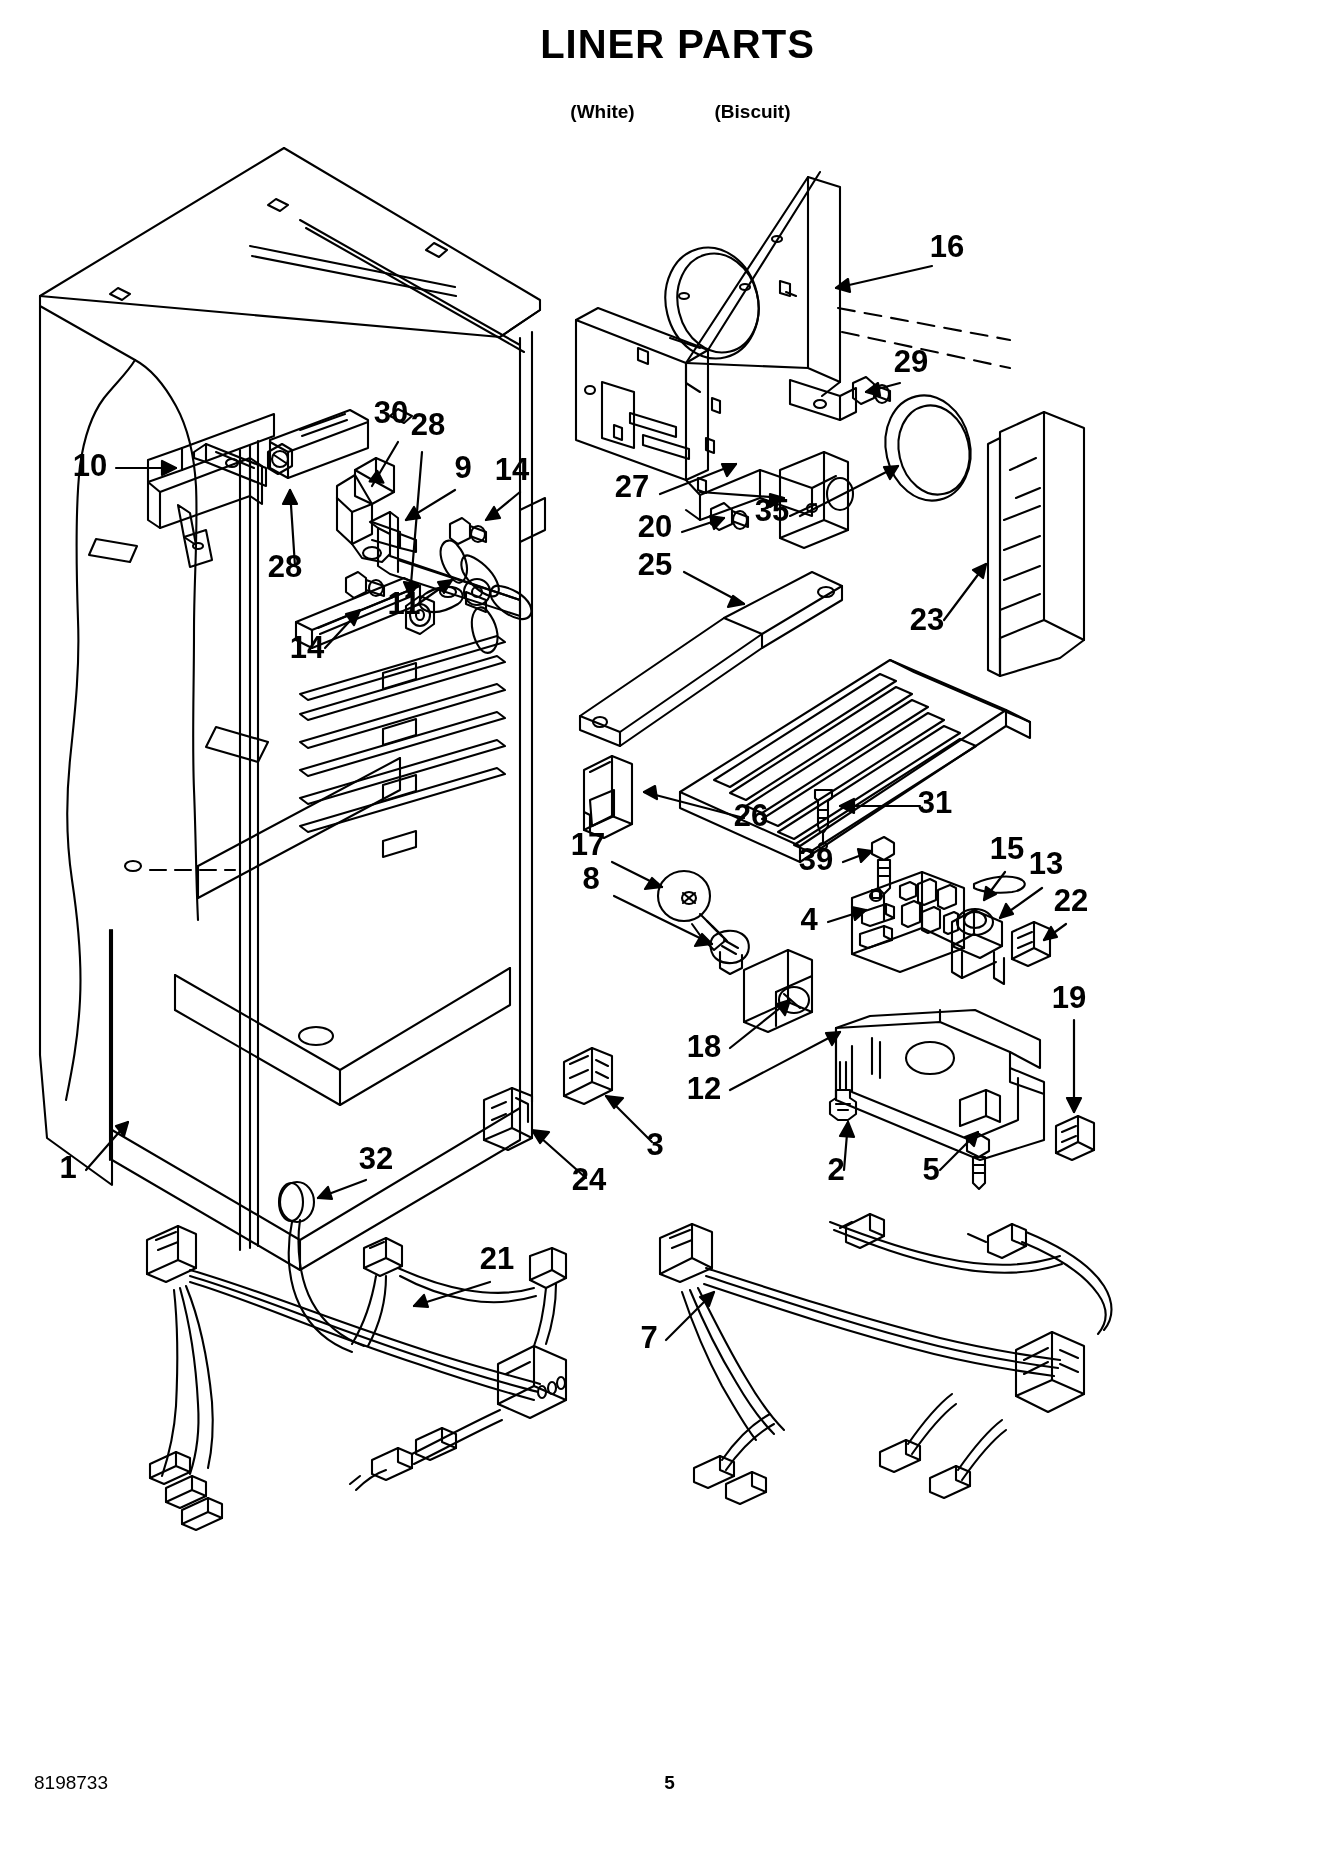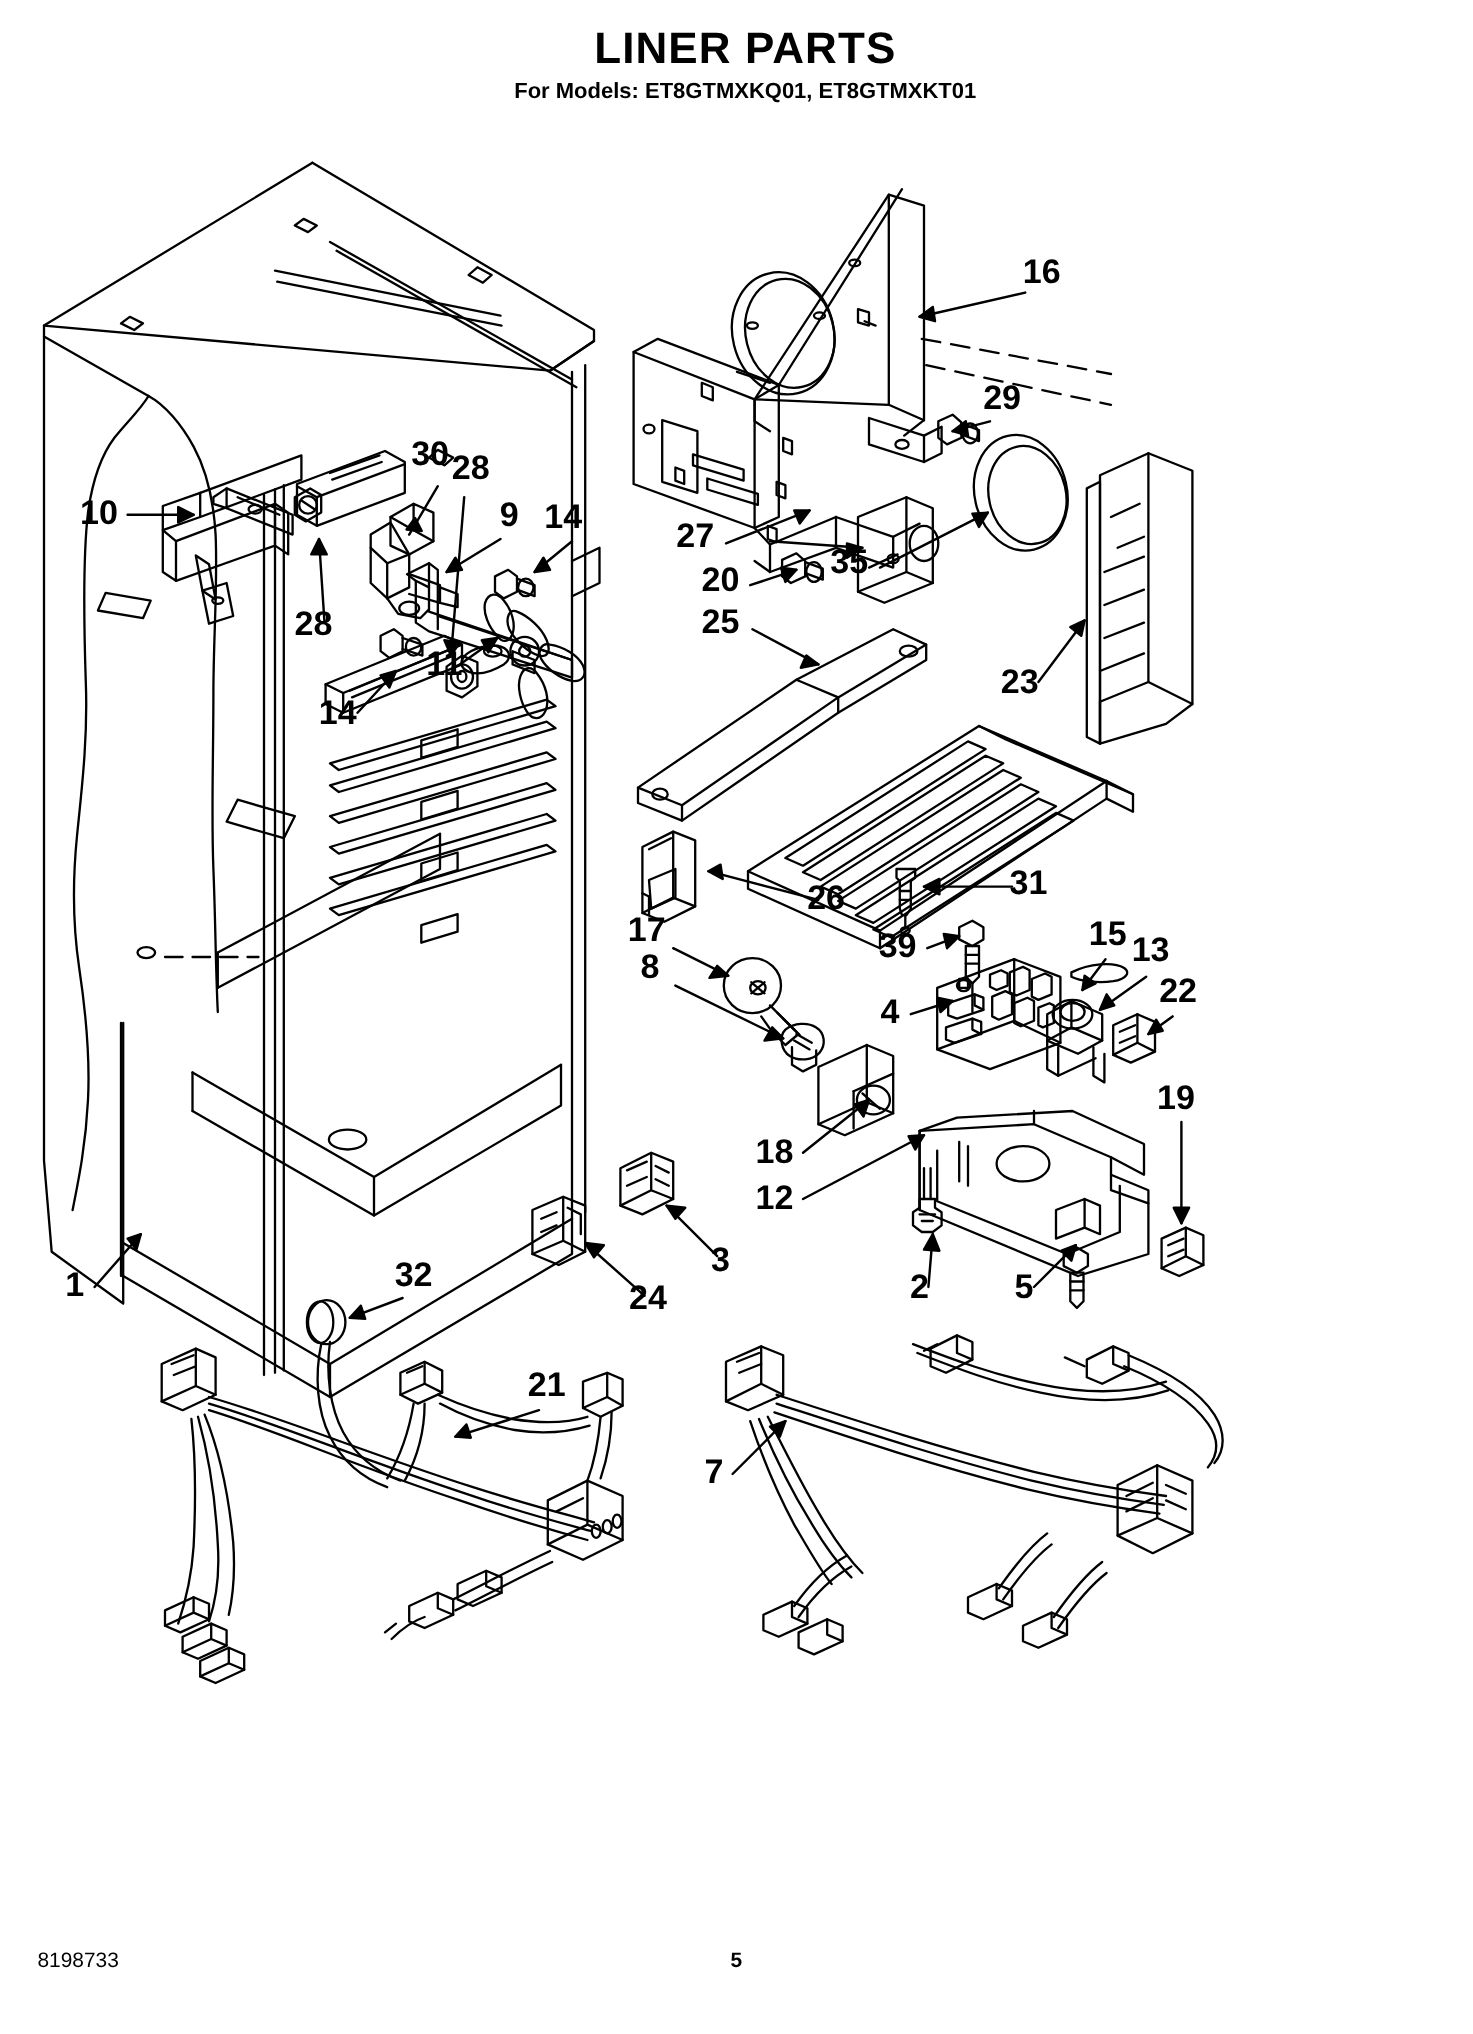--- a/index.html
+++ b/index.html
@@ -18,21 +18,23 @@
 
   #art{position:absolute;left:0;top:0;width:1339px;height:1849px;}
   .cal{font-family:"Liberation Sans",sans-serif;font-size:31px;font-weight:bold;fill:#000;}
 </style>
 </head>
 <body>
 
 <div id="page">
 
   <div class="hdr" id="title">LINER PARTS</div>
-  <div class="hdr" id="models">For Models: ET8GTMXKQ01, ET8GTMXKT01</div>
+  <div class="hdr" id="colors">
+    <span class="c1">(White)</span><span class="c2">(Biscuit)</span>
+  </div>
 
   <svg id="art" viewBox="0 0 1339 1849">
     <g fill="none" stroke="#000" stroke-width="2.1" stroke-linejoin="round" stroke-linecap="round">
 
       <g>
 
         <path d="M284 148 L540 300 L540 310 L500 337"></path>
         <path d="M284 148 L40 296 L40 306 L135 360"></path>
         <path d="M40 296 L500 337"></path>
         <path d="M500 337 L540 310"></path>

